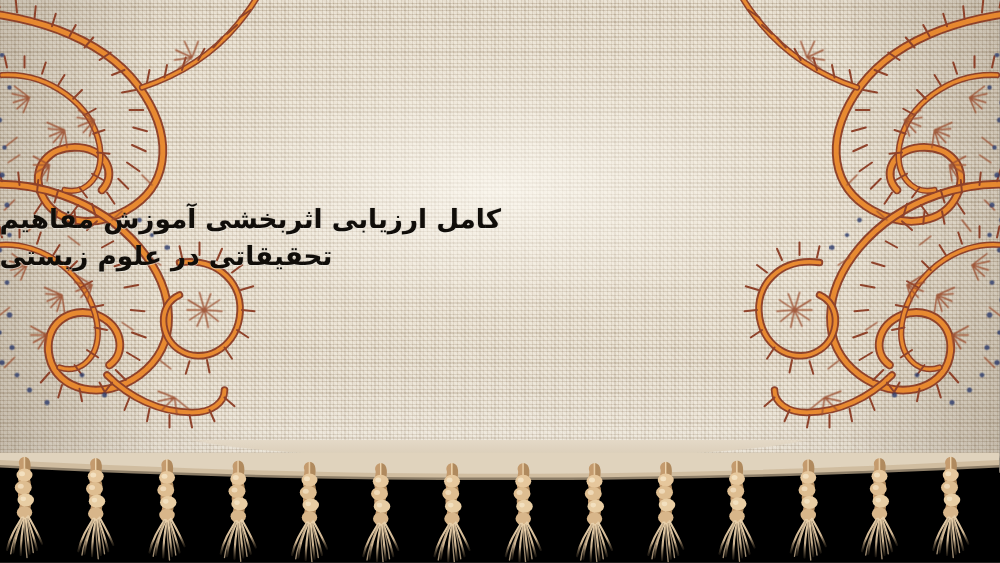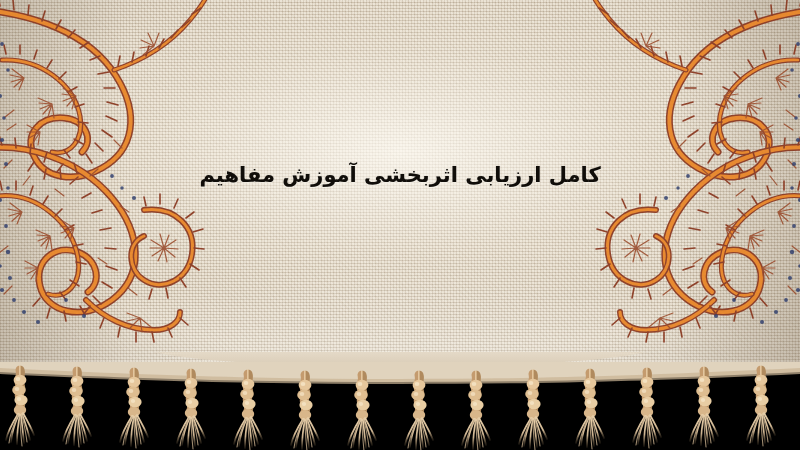--- a/index.html
+++ b/index.html
@@ -51,21 +51,21 @@
 
   
   .orn{position:absolute;top:0;width:250px;height:350px;}
   .orn.left{left:-6px;}
   .orn.right{right:-6px;transform:scaleX(-1);}
   .orn svg{display:block;width:100%;height:100%;opacity:.95;}
 
   
   .title-block{
     position:absolute;left:0;right:0;top:160px;
-    text-align:center;
+    text-align:left;
     direction:rtl;
     pointer-events:none;
   }
   .title-line{
     display:block;
     color:#100d09;
     font-size:21px;
     line-height:30px;
     font-weight:700;
     letter-spacing:0px;
@@ -371,20 +371,21 @@
           <circle cx="118" cy="176" r="1.9"></circle>
             <circle cx="128" cy="188" r="1.7"></circle>
           <circle cx="140" cy="198" r="2"></circle>
         </g>
       </g>
     </svg>
   </div>
 
   <div class="title-block">
     <span class="title-line">کامل ارزیابی اثربخشی آموزش مفاهیم</span>
+    <span class="title-line">تحقیقاتی در علوم زیستی</span>
   </div>
 
   <div class="fringe">
     <svg viewBox="0 0 800 88" xmlns="http://www.w3.org/2000/svg" aria-hidden="true">
       <defs>
         <linearGradient id="cord" x1="0" y1="0" x2="1" y2="0">
           <stop offset="0%" stop-color="#c49b6e"></stop>
           <stop offset="35%" stop-color="#f0d8b4"></stop>
           <stop offset="70%" stop-color="#d9b98c"></stop>
           <stop offset="100%" stop-color="#b08a5e"></stop>

